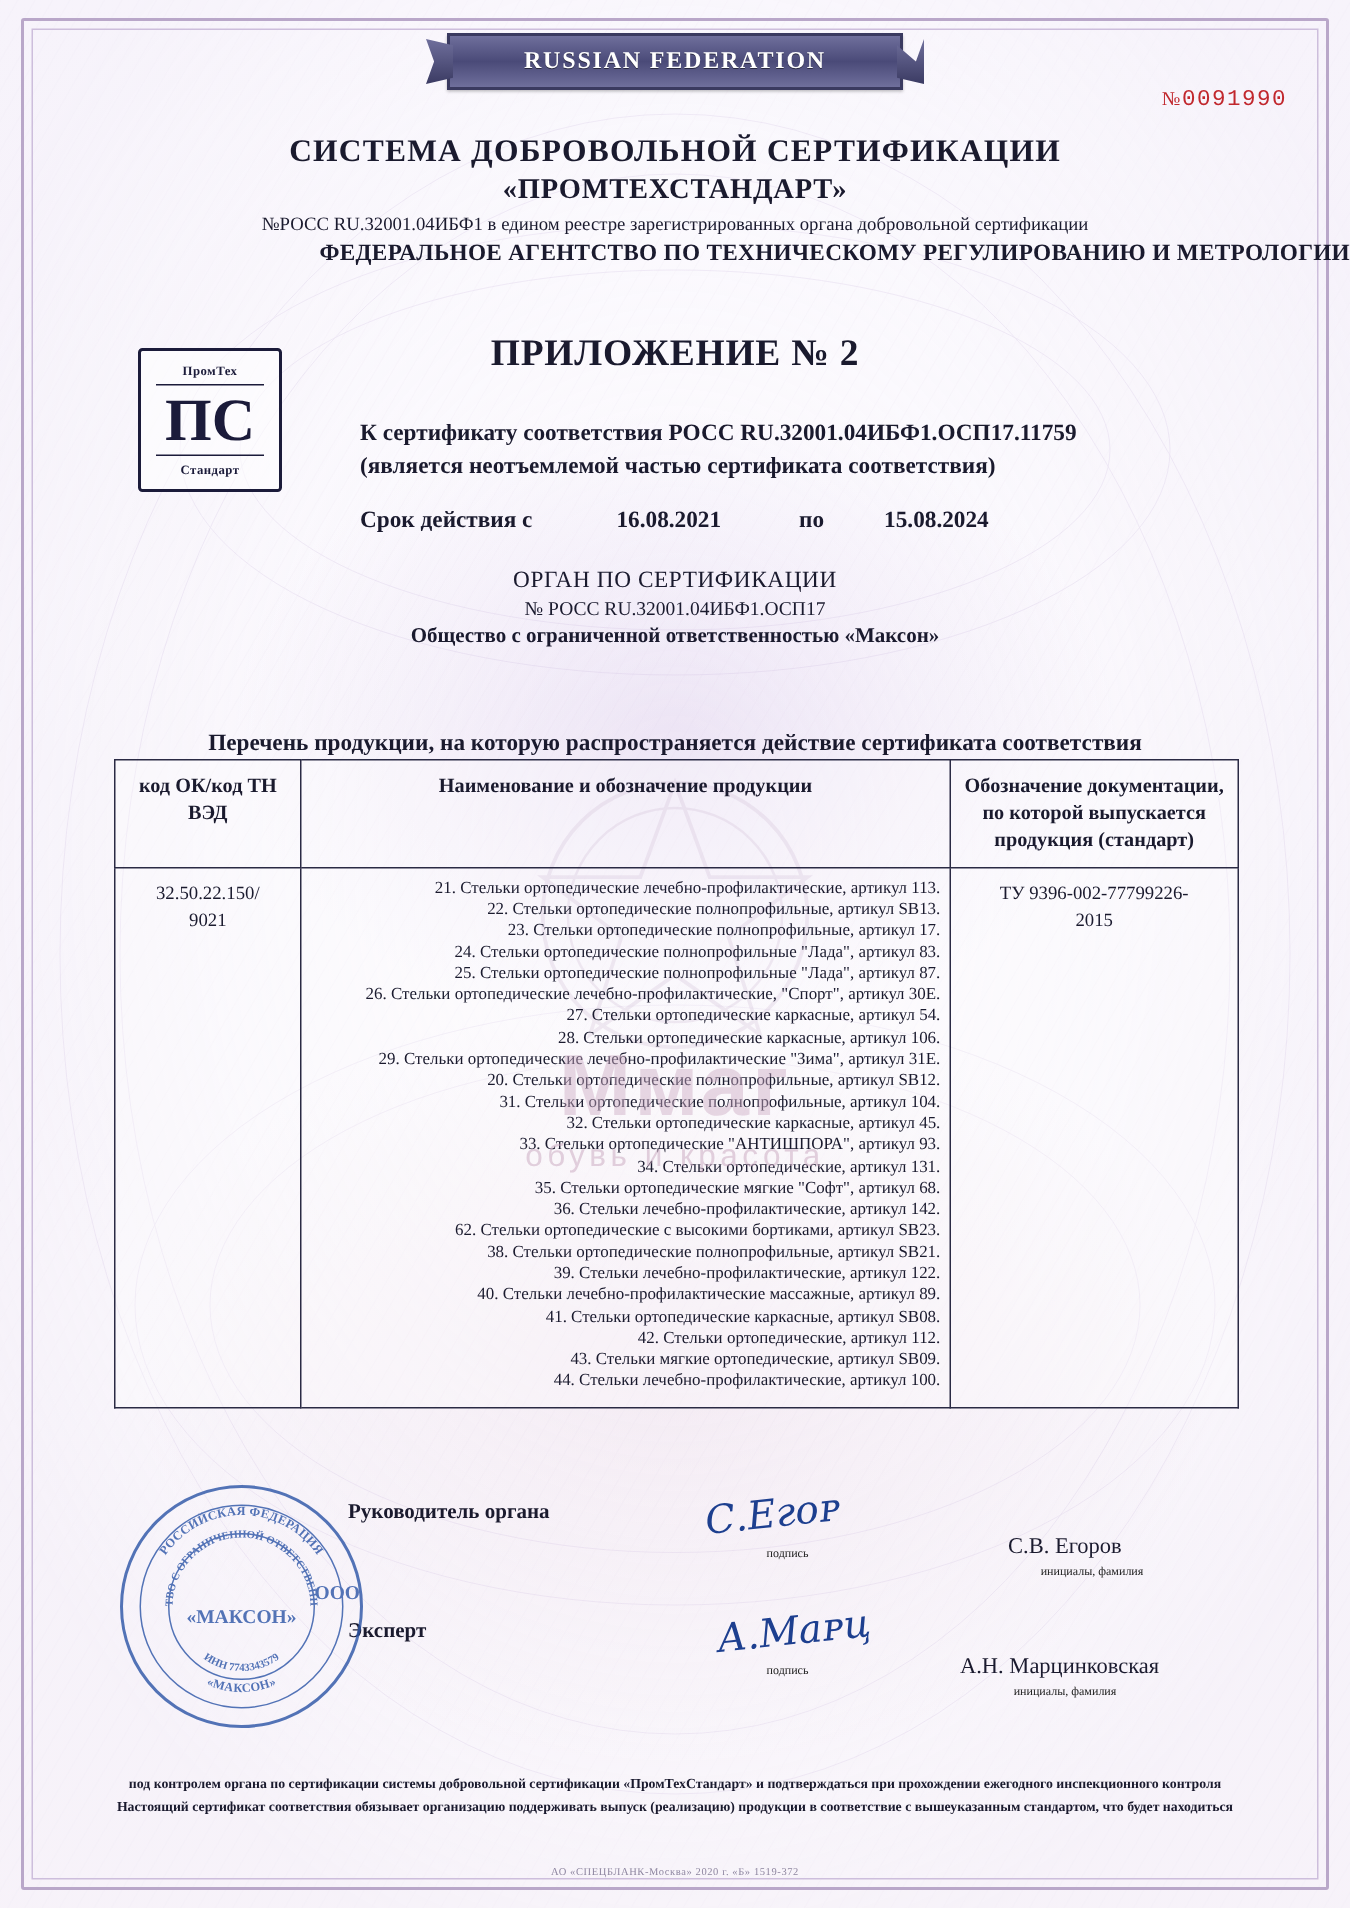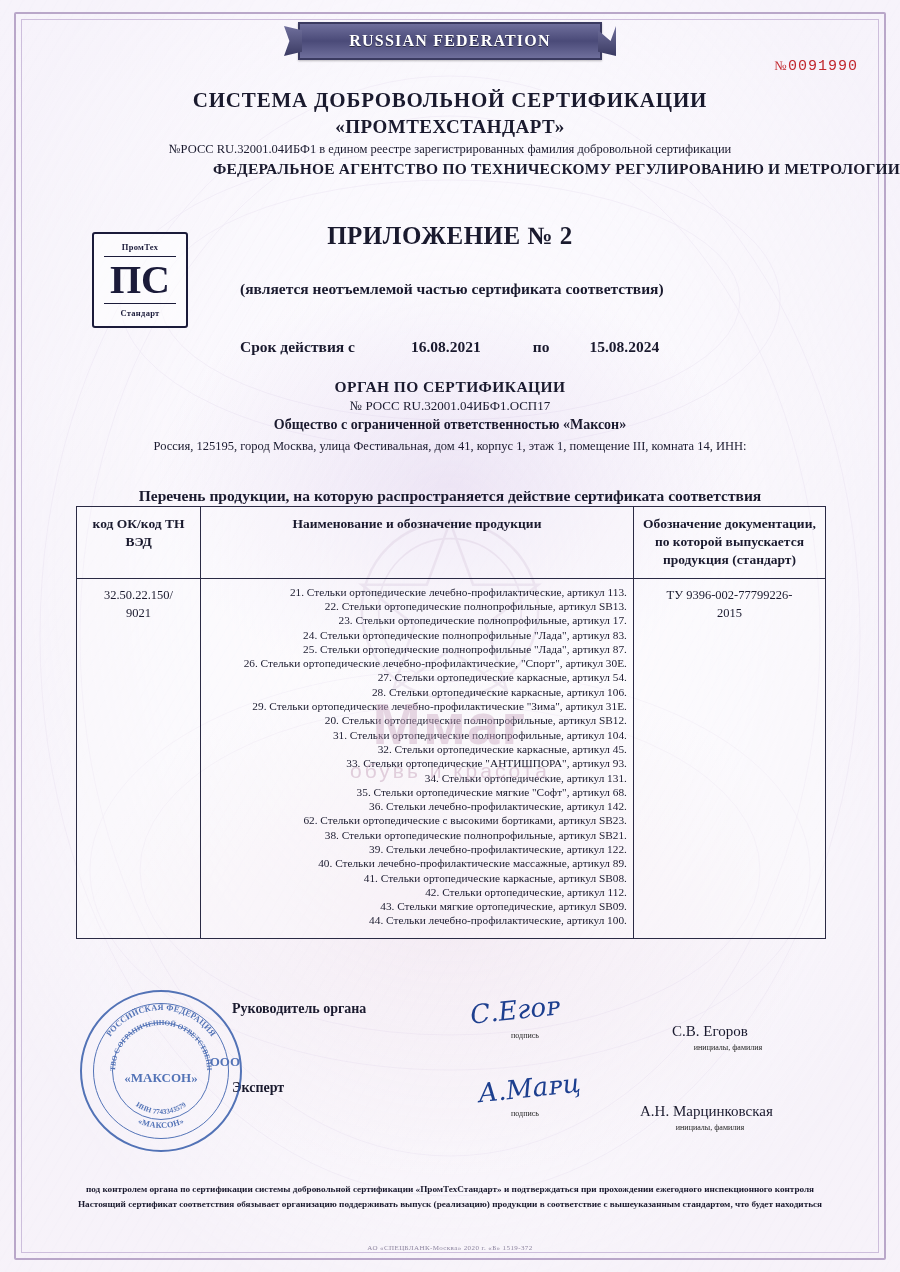--- a/index.html
+++ b/index.html
@@ -126,21 +126,21 @@
   .valid {
     position: absolute; top: 338px; left: 240px; right: 60px;
     font-size: 15.5px; font-weight: bold;
   }
   .valid .d1 { margin-left: 56px; }
   .valid .sep { margin-left: 52px; }
   .valid .d2 { margin-left: 40px; }
 
   .organ-title {
     position: absolute; top: 378px; left: 0; right: 0;
-    font-size: 15.5px; font-weight: bold; letter-spacing: .4px;
+    font-size: 15.5px; font-weight: normal; letter-spacing: .4px;
   }
   .organ-num {
     position: absolute; top: 398px; left: 0; right: 0;
     font-size: 13px;
   }
   .organ-name {
     position: absolute; top: 417px; left: 0; right: 0;
     font-size: 14px; font-weight: bold;
   }
   .organ-addr {
@@ -375,46 +375,46 @@
     <div class="banner">
       <span>RUSSIAN FEDERATION</span>
     </div>
 
     <div class="serial">
       <span class="no">№</span><span>0091990</span>
     </div>
 
     <div class="sys-title t-center">СИСТЕМА ДОБРОВОЛЬНОЙ СЕРТИФИКАЦИИ</div>
     <div class="sys-title2 t-center">«ПРОМТЕХСТАНДАРТ»</div>
-    <div class="reg-line t-center">№РОСС RU.32001.04ИБФ1 в едином реестре зарегистрированных фамилия добровольной сертификации</div>
+    <div class="reg-line t-center">№РОСС RU.32001.04ИБФ1 в едином реестре зарегистрированных органа добровольной сертификации</div>
     <div class="agency t-center">ФЕДЕРАЛЬНОЕ АГЕНТСТВО ПО ТЕХНИЧЕСКОМУ РЕГУЛИРОВАНИЮ И МЕТРОЛОГИИ</div>
 
     <div class="logo">
       <div class="bar b1"></div>
       <div class="bar b2"></div>
       <div class="ring-top">ПромТех</div>
       <div class="mono">ПС</div>
       <div class="ring-bot">Стандарт</div>
     </div>
 
     <div class="app-title t-center">ПРИЛОЖЕНИЕ № 2</div>
 
     <div class="cert-ref">
+      <div>К сертификату соответствия РОСС RU.32001.04ИБФ1.ОСП17.11759</div>
       <div>(является неотъемлемой частью сертификата соответствия)</div>
     </div>
 
     <div class="valid">
       <span>Срок действия с</span><span class="d1">16.08.2021</span><span class="sep">по</span><span class="d2">15.08.2024</span>
     </div>
 
     <div class="organ-title t-center">ОРГАН ПО СЕРТИФИКАЦИИ</div>
     <div class="organ-num t-center">№ РОСС RU.32001.04ИБФ1.ОСП17</div>
     <div class="organ-name t-center">Общество с ограниченной ответственностью «Максон»</div>
     <div class="organ-addr">
-      <div>Россия, 125195, город Москва, улица Фестивальная, дом 41, корпус 1, этаж 1, помещение III, комната 14, ИНН:</div>
     </div>
 
     <div class="list-title t-center">Перечень продукции, на которую распространяется действие сертификата соответствия</div>
 
     <svg class="wm-star" viewBox="0 0 100 100">
       <circle cx="50" cy="50" r="42" fill="none" stroke="#c2a9c9" stroke-width="1.2"></circle>
       <circle cx="50" cy="50" r="34" fill="none" stroke="#c2a9c9" stroke-width="0.8"></circle>
       <polygon points="50,8 61,38 92,38 67,57 77,88 50,69 23,88 33,57 8,38 39,38" fill="none" stroke="#c2a9c9" stroke-width="1.2"></polygon>
     </svg>
 

